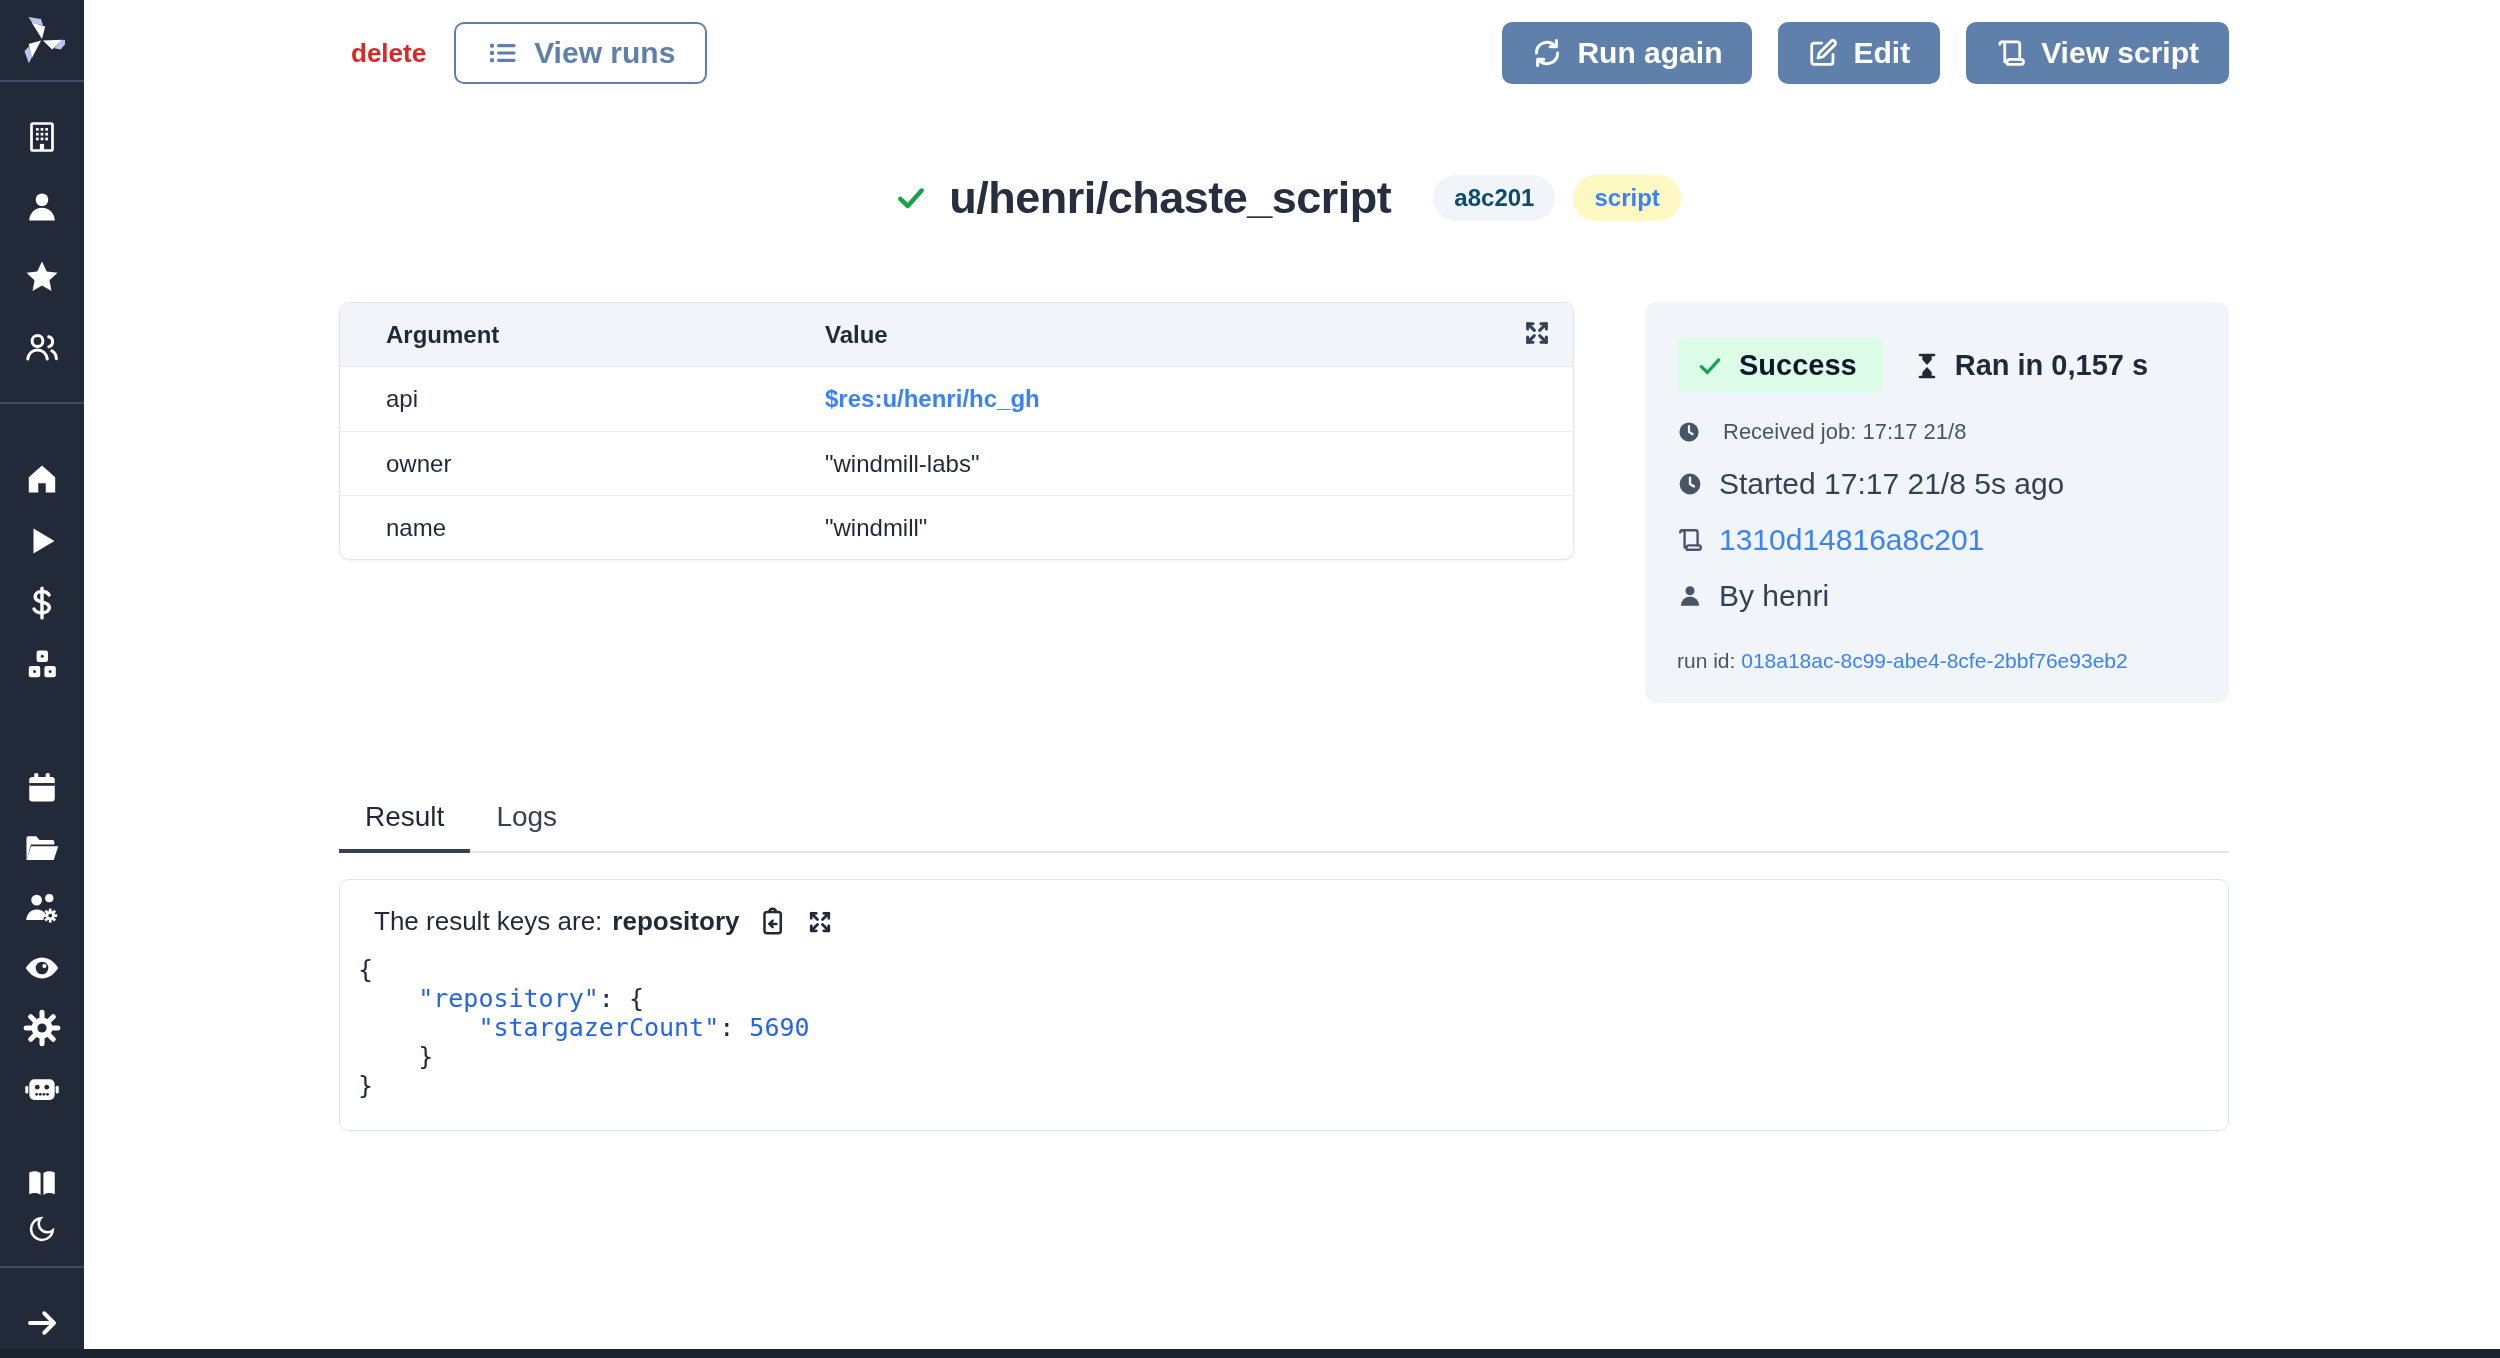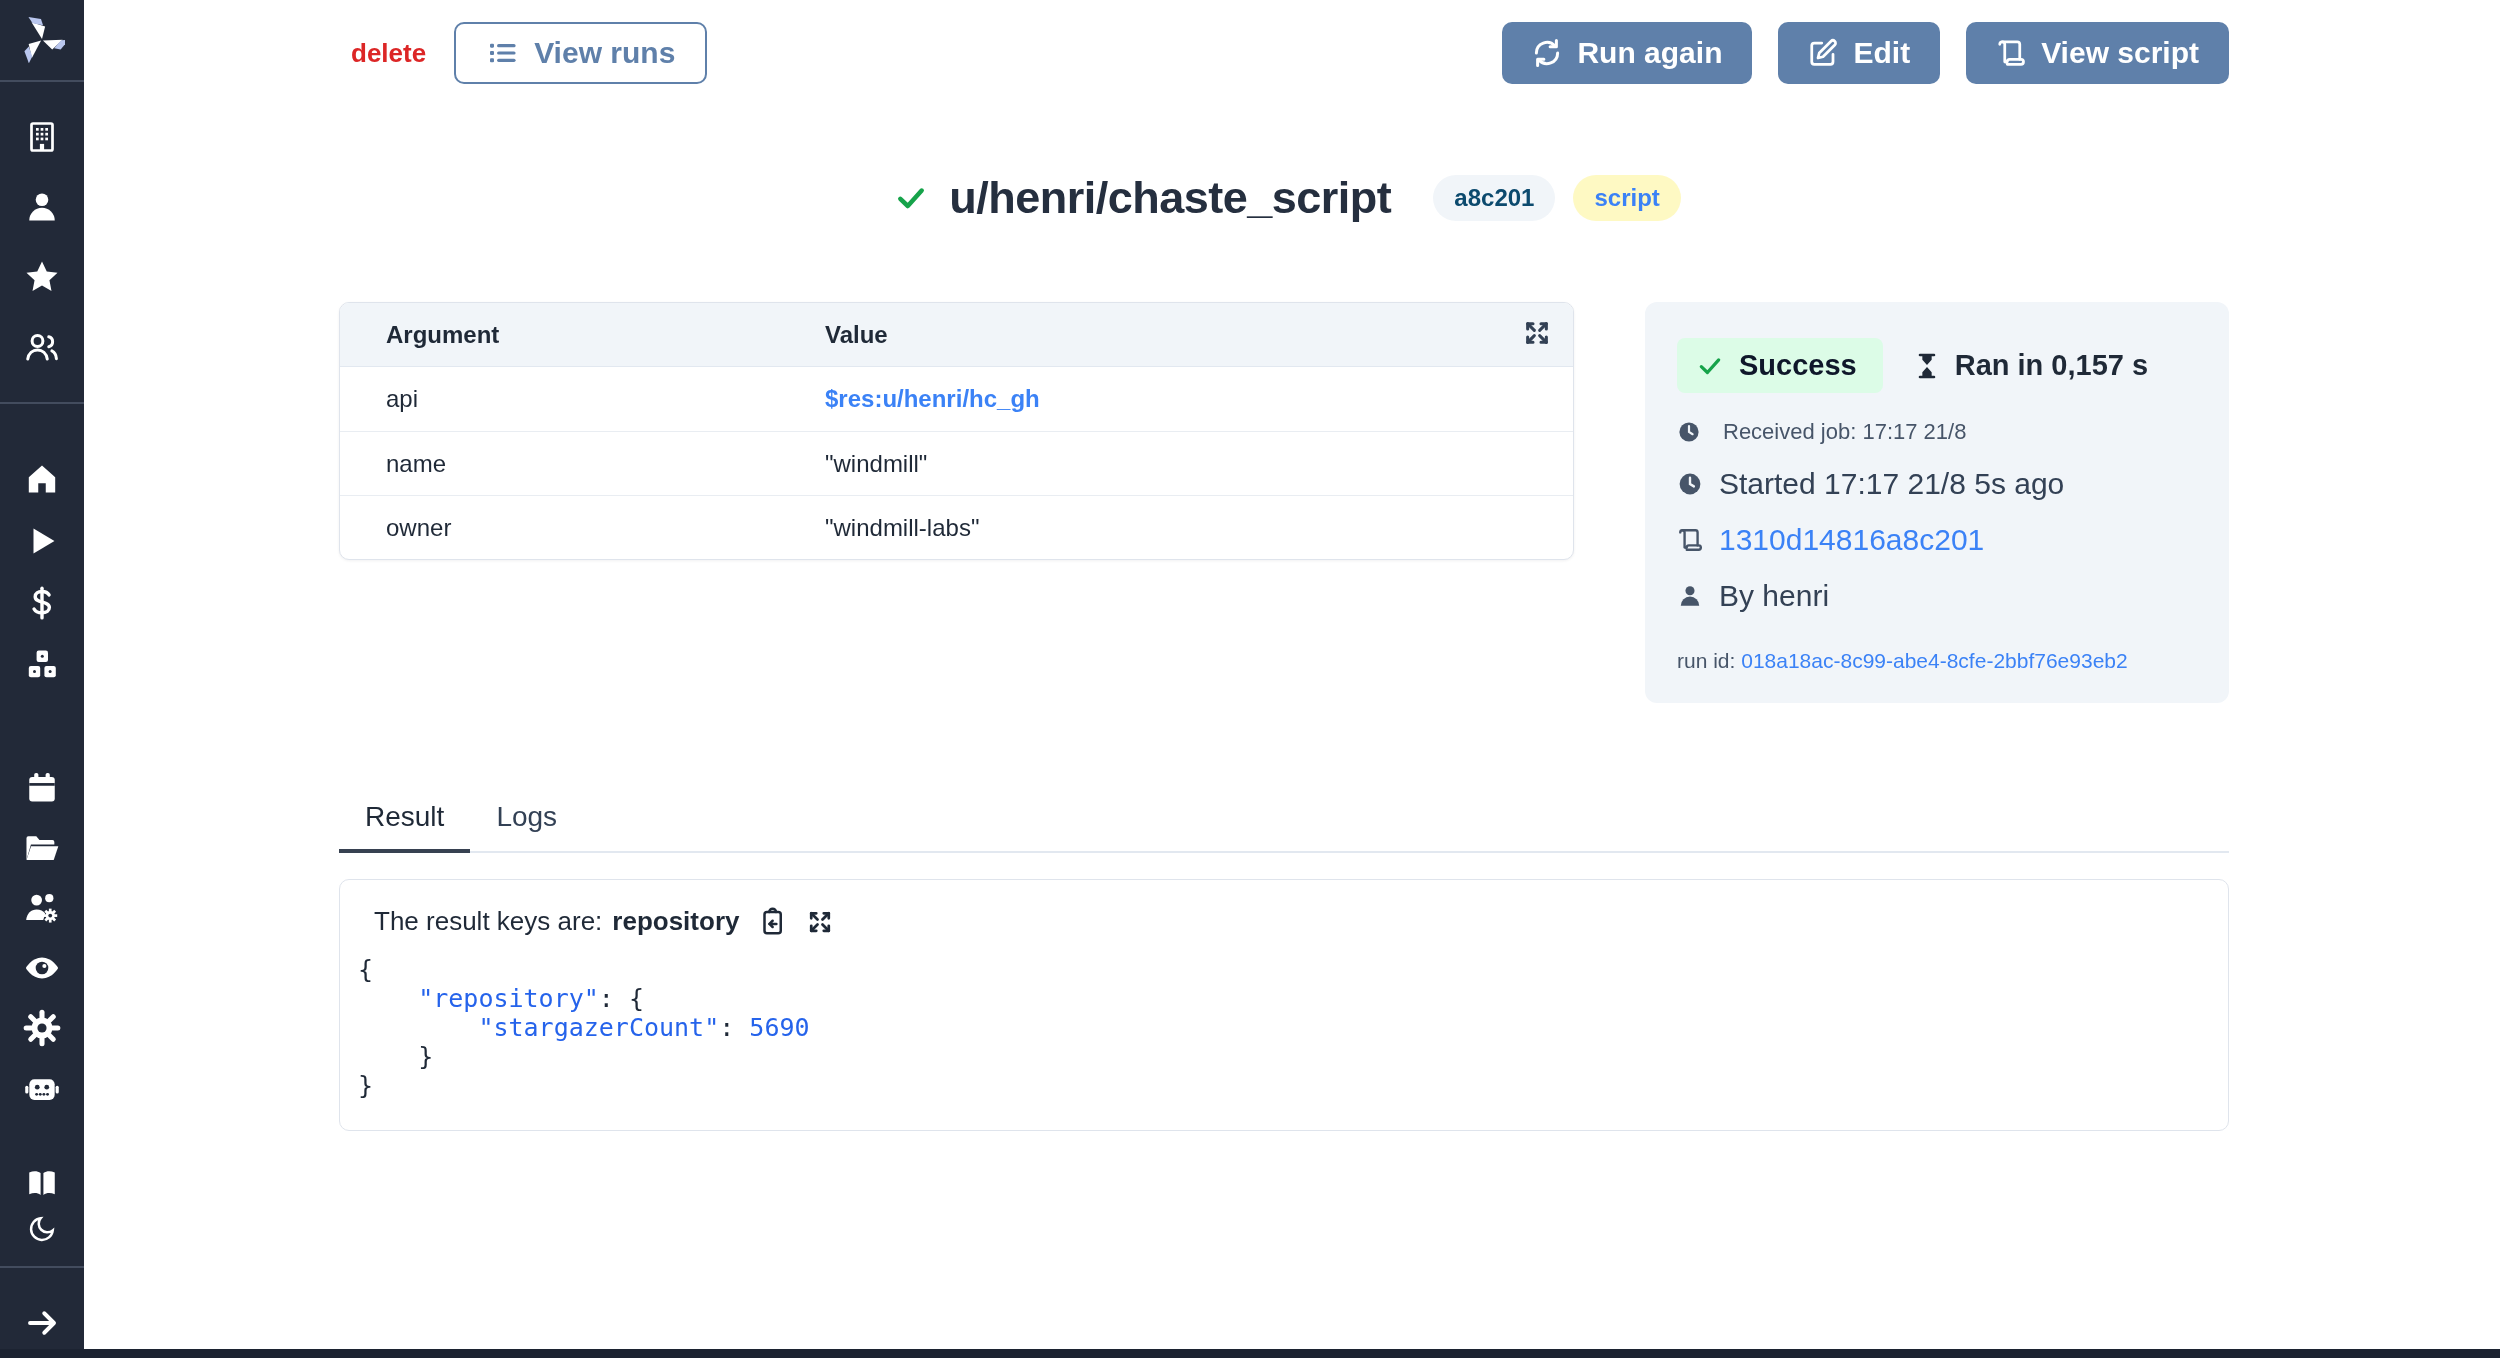--- a/index.html
+++ b/index.html
@@ -347,26 +347,26 @@
             <line x1="14" y1="14" x2="19" y2="19"></line>
               <polyline points="15,19 19,19 19,15"></polyline>
           </svg>
         </div>
       </div>
       <div class="args-row">
         <div class="col-arg">api</div>
         <div class="val-link">$res:u/henri/hc_gh</div>
       </div>
       <div class="args-row">
+        <div class="col-arg">owner</div>
+        <div>"windmill-labs"</div>
+      </div>
+      <div class="args-row">
         <div class="col-arg">name</div>
         <div>"windmill"</div>
-      </div>
-      <div class="args-row">
-        <div class="col-arg">owner</div>
-        <div>"windmill-labs"</div>
       </div>
     </section>
 
     <aside class="job-card">
       <div class="job-top">
         <div class="success-badge">
           <svg width="26" height="26" viewBox="0 0 24 24" fill="none" stroke="#16a34a" stroke-width="3" stroke-linecap="round" stroke-linejoin="round">
             <polyline points="4,12.6 9.6,18 20,6.4"></polyline>
           </svg>
           <span>Success</span>

